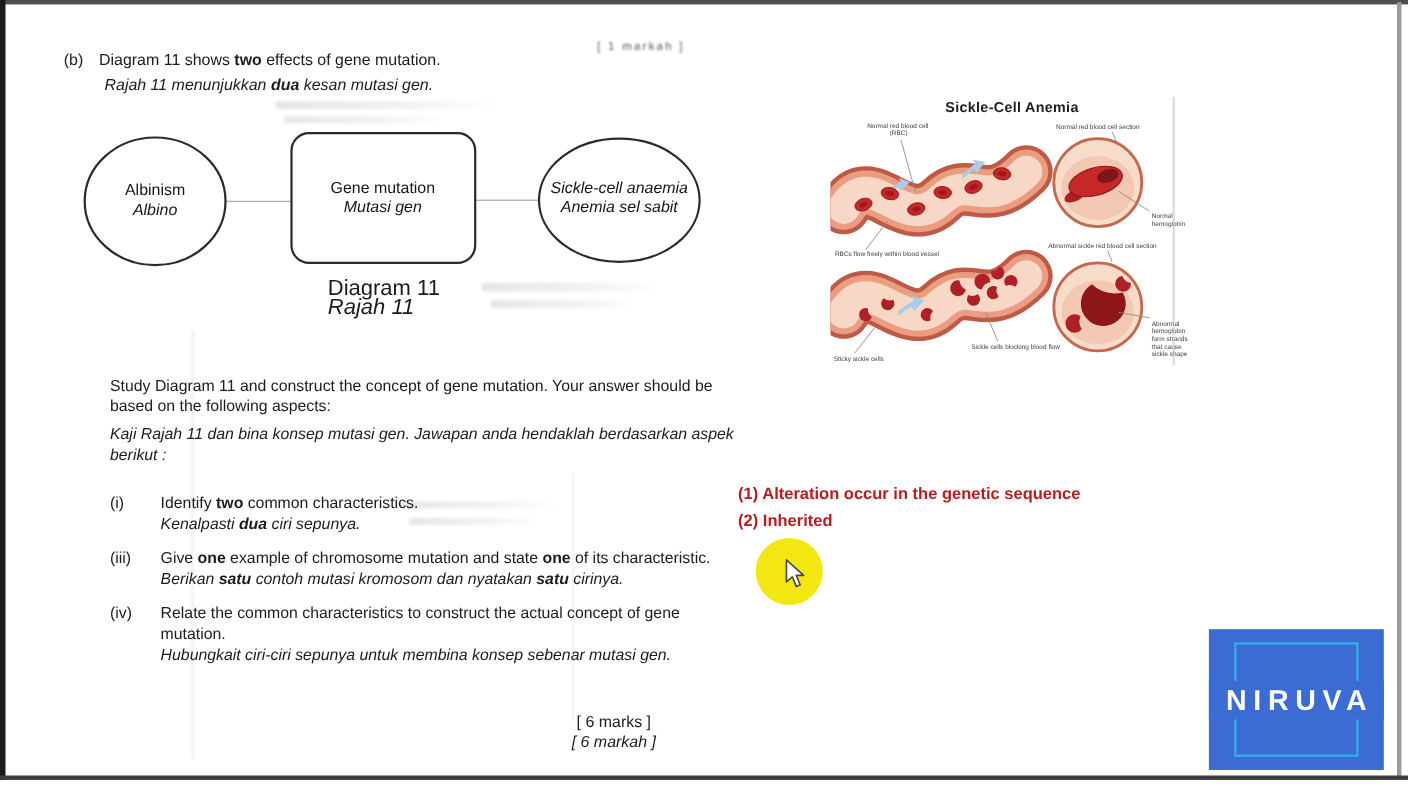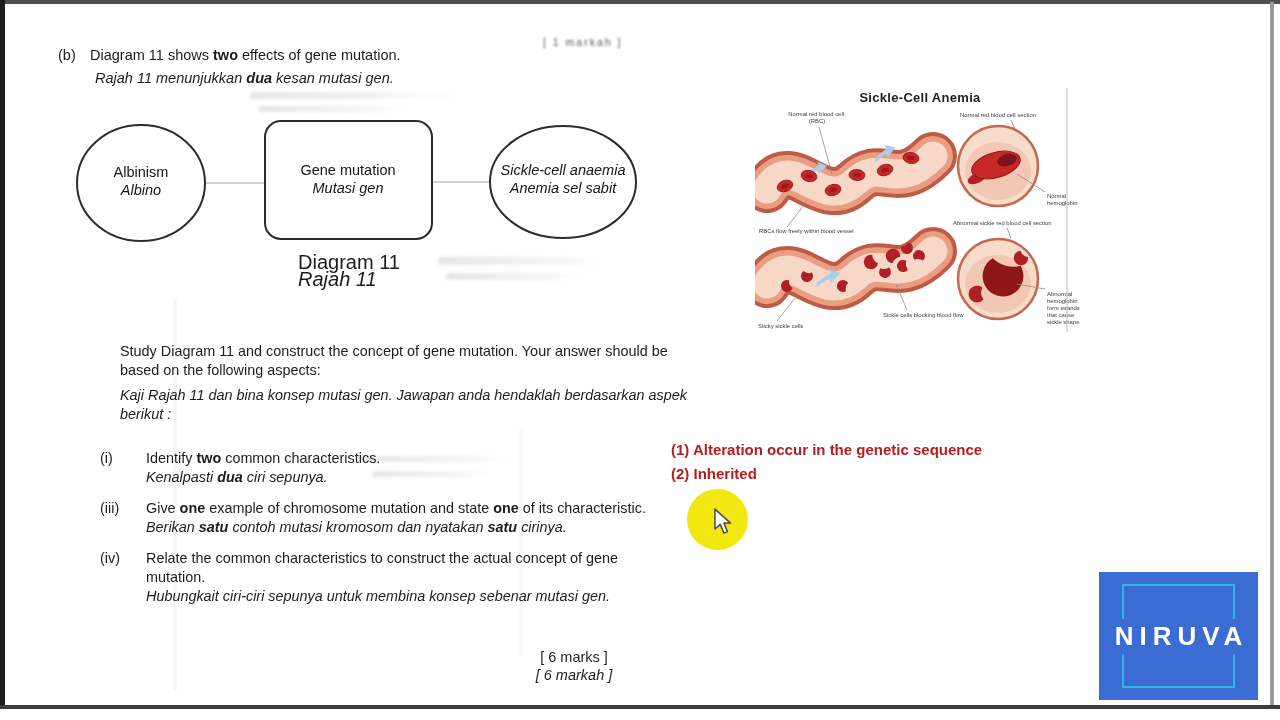--- a/index.html
+++ b/index.html
@@ -26,29 +26,29 @@
   .ghost-marks { left:543px; top:36px; font-size:10.5px; letter-spacing:2px;
                  color:#2a2a2a; filter:blur(1.2px); opacity:.8; }
 
   .flowchart { left:55px; top:103px; }
   .flow-text { font-size:14.5px; fill:#161616; }
   .flow-text.it { font-style:italic; }
 
   .caption { left:298px; top:254px; width:118px; text-align:left;
              font-size:20px; line-height:17px; }
 
-  .task { left:100px; top:342px; width:574px; font-size:14.4px; line-height:18.5px;margin-left:20px; }
+  .task { left:100px; top:342px; width:574px; font-size:14.4px; line-height:18.5px; }
   .task .ms { display:block; margin-top:7px;font-style:italic; }
 
   .items { left:100px; top:449px; width:580px; font-size:14.4px; }
   .item { display:flex; margin-bottom:13px; line-height:18.6px; }
   .item-num { width:46px; flex:none; }
   .item-body { flex:1; }
 
-  .marks { left:508px; top:648px; width:132px; text-align:center;
+  .marks { left:492px; top:648px; width:132px; text-align:center;
            font-size:14.5px; line-height:18px; }
 
   .notes { left:671px; top:438px; font-size:15px; font-weight:700;
            line-height:23.5px; }
 
   .highlight-dot { left:687px; top:489px; width:61px; height:61px; border-radius:50%;
         background:radial-gradient(circle, #f3e712 0%, #f3e712 72%, rgba(243,231,18,0) 100%); }
   .cursor { left:712px; top:508px; }
 
   .illus { left:755px; top:86px; }

